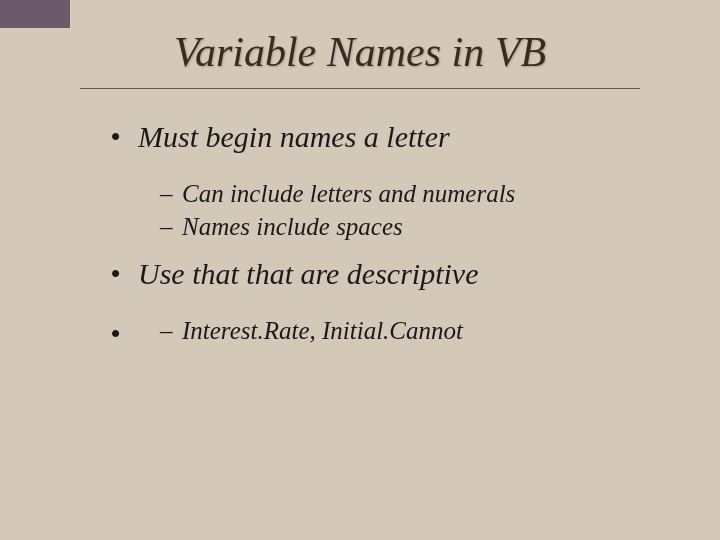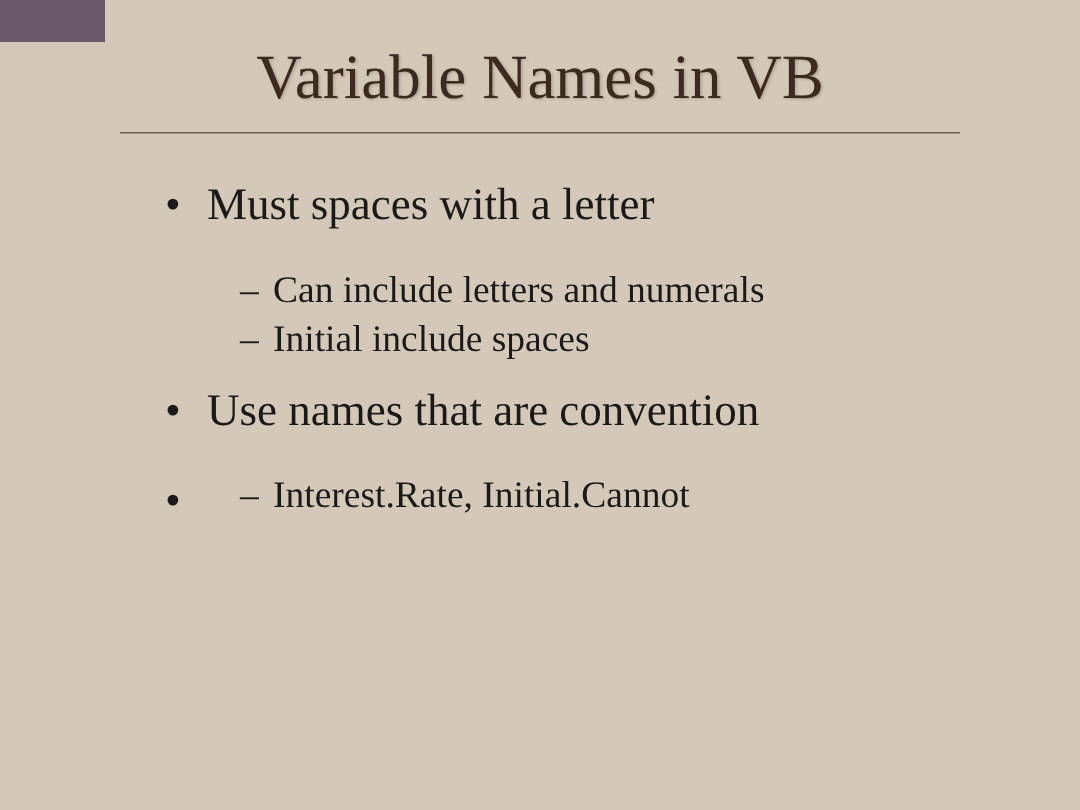--- a/index.html
+++ b/index.html
@@ -19,20 +19,21 @@
     .tab {
       position: absolute;
       top: 0;
       left: 0;
       width: 70px;
       height: 28px;
       background: #6b5a6b;
     }
     .slide {
       padding: 28px 40px 40px 40px;
+      font-style: italic;
     }
     .title {
       text-align: center;
       font-size: 42px;
       font-weight: normal;
       color: #3a2a20;
       margin-bottom: 12px;
       text-shadow: 1px 1px 2px rgba(0,0,0,0.2);
     }
     .rule {
@@ -84,28 +85,28 @@
 <body>
 
 <div class="tab"></div>
 
 <div class="slide">
   <h1 class="title">Variable Names in VB</h1>
   <hr class="rule">
   <div class="content">
     <ul class="l1">
       <li>
-        <span>Must spaces with a letter</span>
+        <span>Must begin names a letter</span>
         <ul class="l2">
           <li><span>Can include letters and numerals</span></li>
-          <li><span>Initial include spaces</span></li>
+          <li><span>Names include spaces</span></li>
         </ul>
       </li>
       <li>
-        <span>Use names that are convention</span>
+        <span>Use that that are descriptive</span>
       </li>
       <li>
         <ul class="l2">
           <li><span>Interest.Rate, Initial.Cannot</span></li>
         </ul>
       </li>
     </ul>
   </div>
 </div>
 

